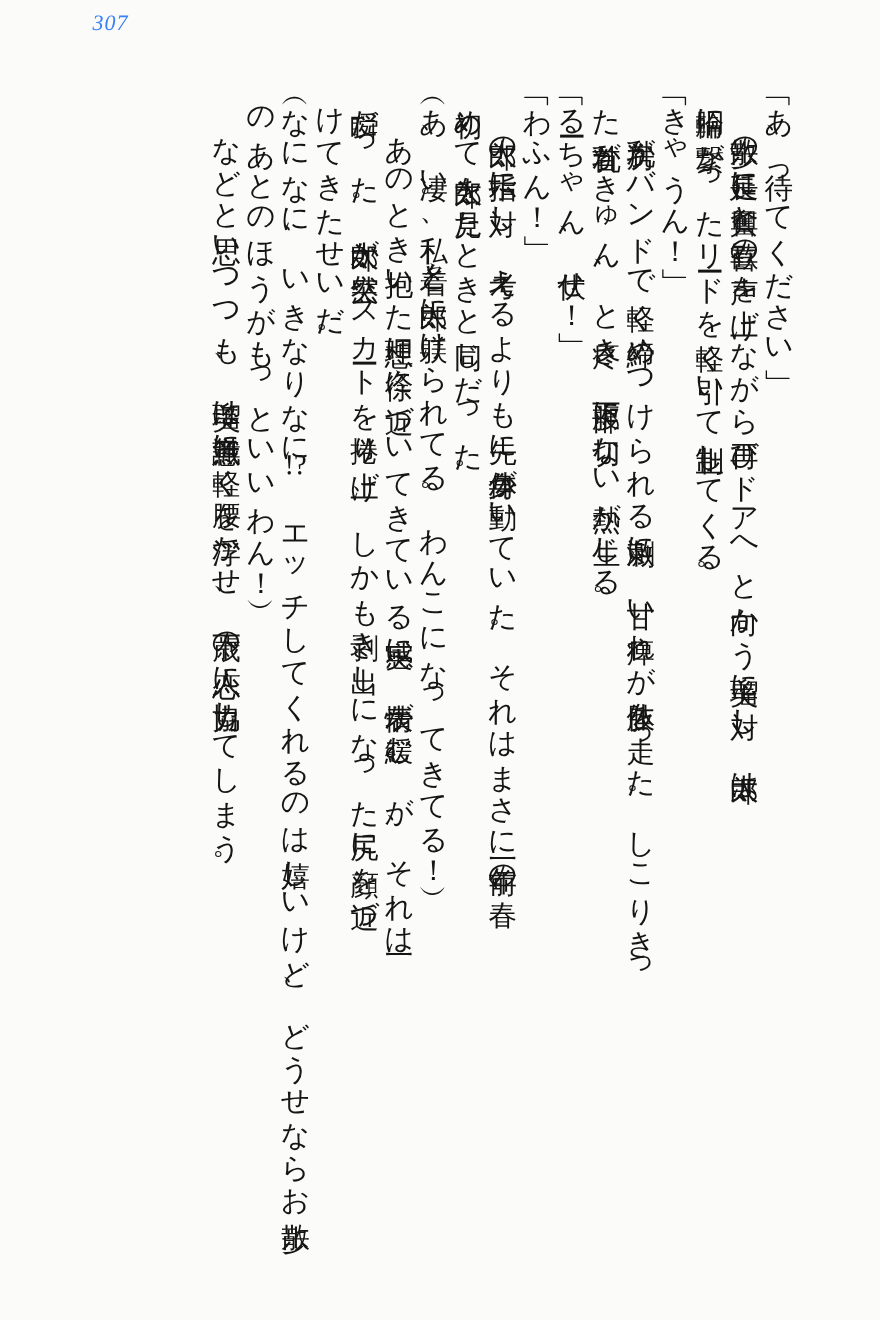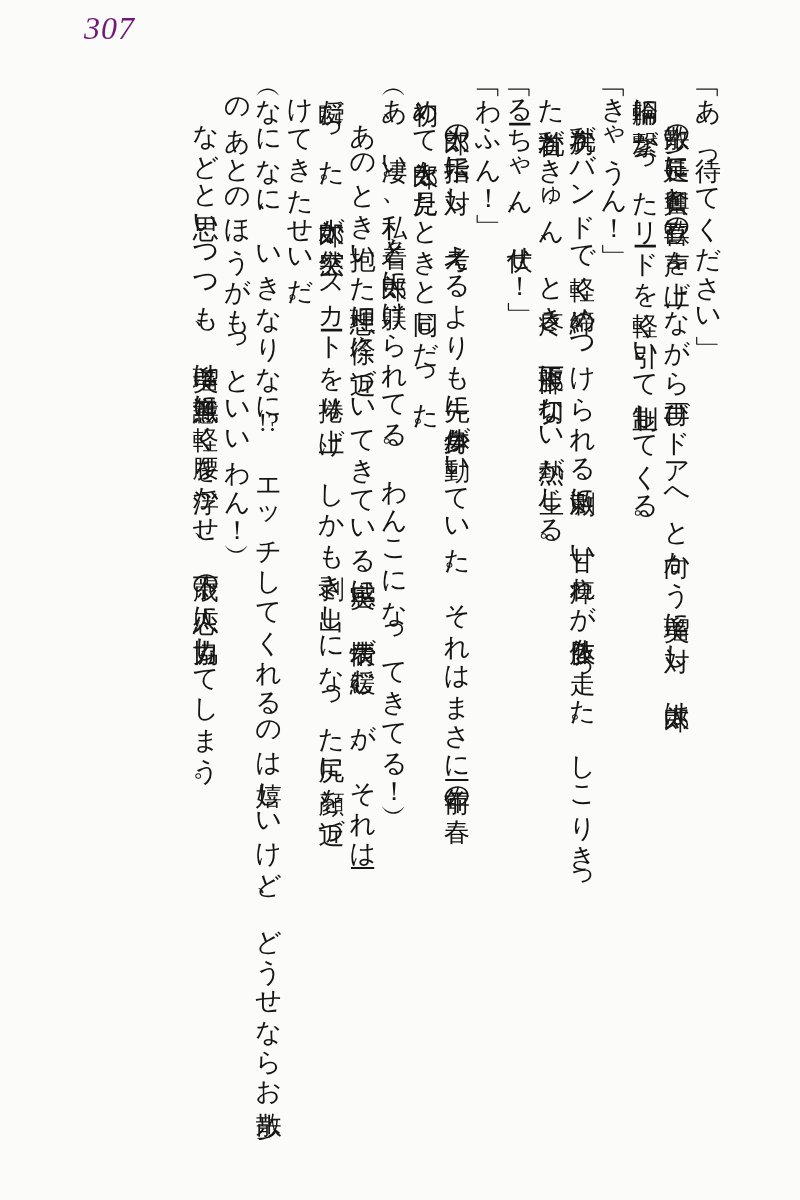--- a/index.html
+++ b/index.html
@@ -11,23 +11,23 @@
     height: 1200px;
     position: relative;
     background: #fbfbf9;
     font-family: "Liberation Serif", serif;
     overflow: hidden;
   }
   .page-number {
     position: absolute;
     top: 10px;
     left: 84px;
-    font-size: 32px;
+    font-size: 20px;
     font-style: italic;
-    color: #701a75;
+    color: #3b82f6;
     letter-spacing: 1px;
   }
   .text-block {
     position: absolute;
     top: 80px;
     right: 74px;
     height: 1045px;
     writing-mode: vertical-rl;
     text-orientation: mixed;
     color: #151515;

